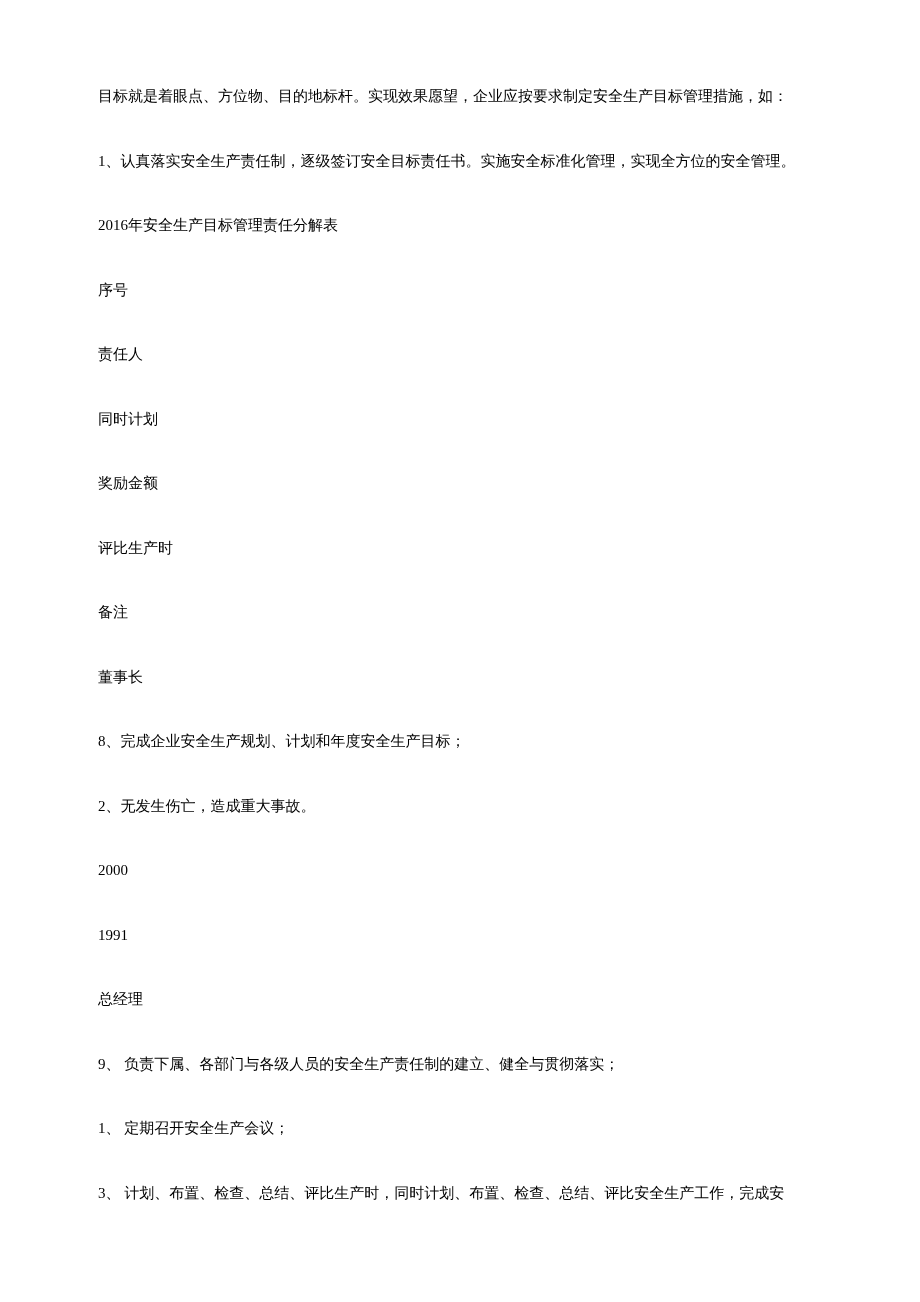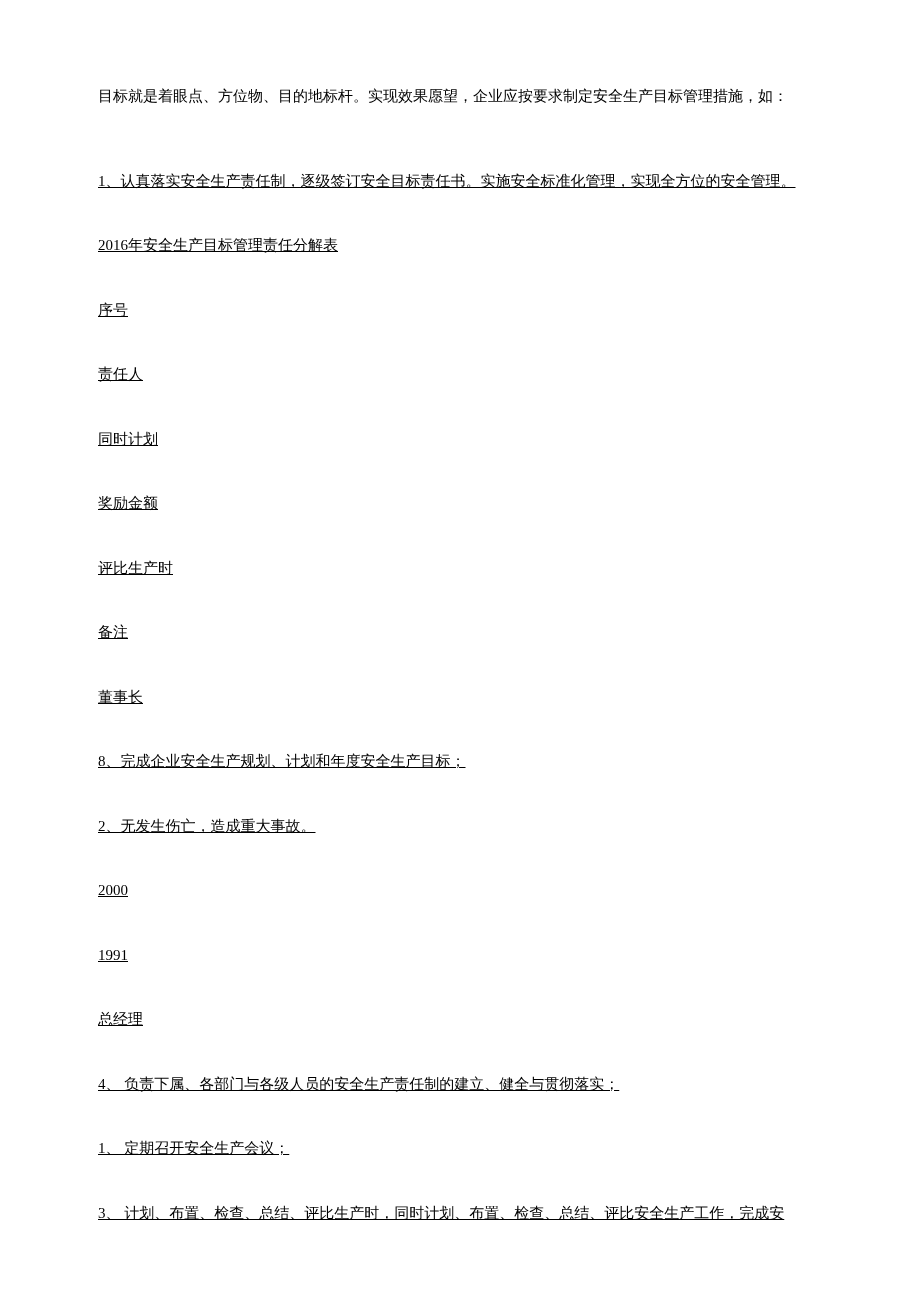--- a/index.html
+++ b/index.html
@@ -12,24 +12,23 @@
       background: #ffffff;
       font-family: "SimSun", "宋体", serif;
       font-size: 15px;
       color: #000000;
       padding: 85px 68px 50px 68px;
       line-height: 1.5;
     }
     .para {
       margin-bottom: 42px;
       text-indent: 2em;
-      text-decoration: underline;
     }
     .first-para {
-      margin-bottom: 62px;
+      margin-bottom: 42px;
       text-indent: 2em;
     }
   </style>
 </head>
 <body>
 
 <p class="first-para">目标就是着眼点、方位物、目的地标杆。实现效果愿望，企业应按要求制定安全生产目标管理措施，如：</p>
 
 <p class="para">1、认真落实安全生产责任制，逐级签订安全目标责任书。实施安全标准化管理，实现全方位的安全管理。</p>
 
@@ -52,17 +51,17 @@
 <p class="para">8、完成企业安全生产规划、计划和年度安全生产目标；</p>
 
 <p class="para">2、无发生伤亡，造成重大事故。</p>
 
 <p class="para">2000</p>
 
 <p class="para">1991</p>
 
 <p class="para">总经理</p>
 
-<p class="para">4、 负责下属、各部门与各级人员的安全生产责任制的建立、健全与贯彻落实；</p>
+<p class="para">9、 负责下属、各部门与各级人员的安全生产责任制的建立、健全与贯彻落实；</p>
 
 <p class="para">1、 定期召开安全生产会议；</p>
 
 <p class="para">3、 计划、布置、检查、总结、评比生产时，同时计划、布置、检查、总结、评比安全生产工作，完成安</p>
 
 </body></html>

